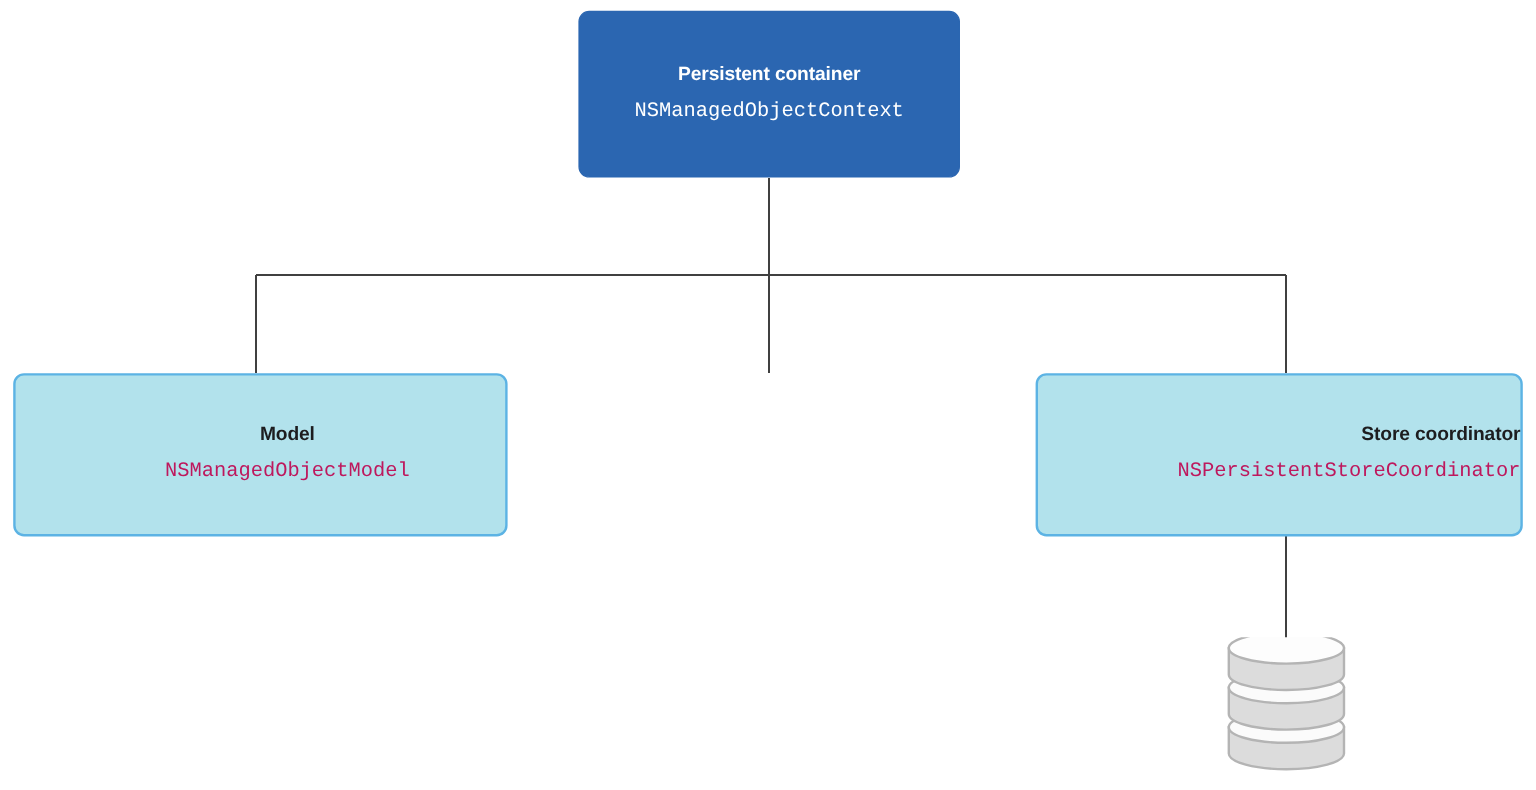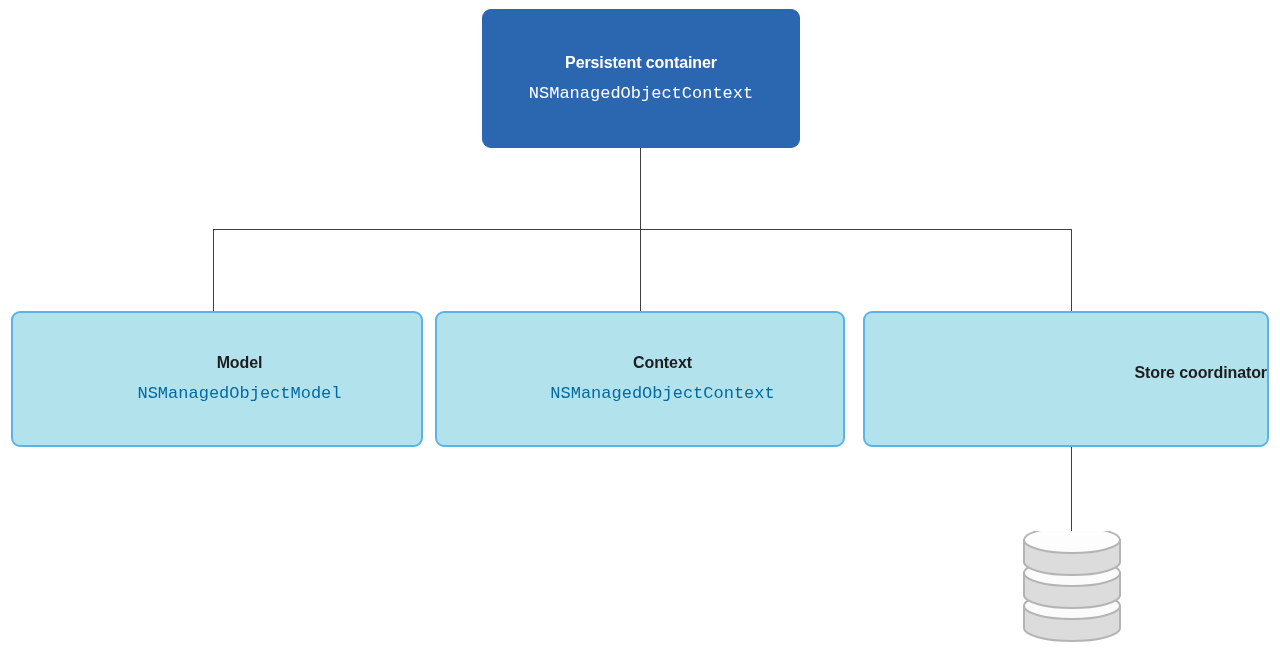--- a/index.html
+++ b/index.html
@@ -79,21 +79,21 @@
     height: 136px;
     background: #b2e2ec;
     border: 2px solid #5cb3e4;
     padding-left: 45px;
   }
   .node-child .node-title {
     color: #1d1d1f;
     margin-bottom: 12px;
   }
   .node-child .node-subtitle {
-    color: #0369a1;
+    color: #be185d;
   }
   .node-model        { left: 11px;   width: 412px; }
   .node-context      { left: 435px;  width: 410px; }
   .node-coordinator  { left: 863px;  width: 406px; align-items: flex-end; }
 
   
   #database-store {
     position: absolute;
     left: 1022px;
     top: 531px;
@@ -125,27 +125,24 @@
   <div class="node node-root">
     <div class="node-title">Persistent container</div>
     <div class="node-subtitle">NSManagedObjectContext</div>
   </div>
 
   <div class="node node-child node-model">
     <div class="node-title">Model</div>
     <div class="node-subtitle">NSManagedObjectModel</div>
   </div>
 
-  <div class="node node-child node-context">
-    <div class="node-title">Context</div>
-    <div class="node-subtitle">NSManagedObjectContext</div>
-  </div>
 
   <div class="node node-child node-coordinator">
     <div class="node-title">Store coordinator</div>
+    <div class="node-subtitle">NSPersistentStoreCoordinator</div>
   </div>
 
   <svg id="database-store" viewBox="0 0 100 116" width="100" height="116" xmlns="http://www.w3.org/2000/svg">
     <g fill="#dcdcdc" stroke="#b4b4b4" stroke-width="2">
 
       <path d="M2,75 L2,97 A48,13 0 0 0 98,97 L98,75 Z"></path>
       <ellipse cx="50" cy="75" rx="48" ry="13" fill="#fbfbfb"></ellipse>
 
       <path d="M2,42 L2,64 A48,13 0 0 0 98,64 L98,42 Z"></path>
       <ellipse cx="50" cy="42" rx="48" ry="13" fill="#fbfbfb"></ellipse>

